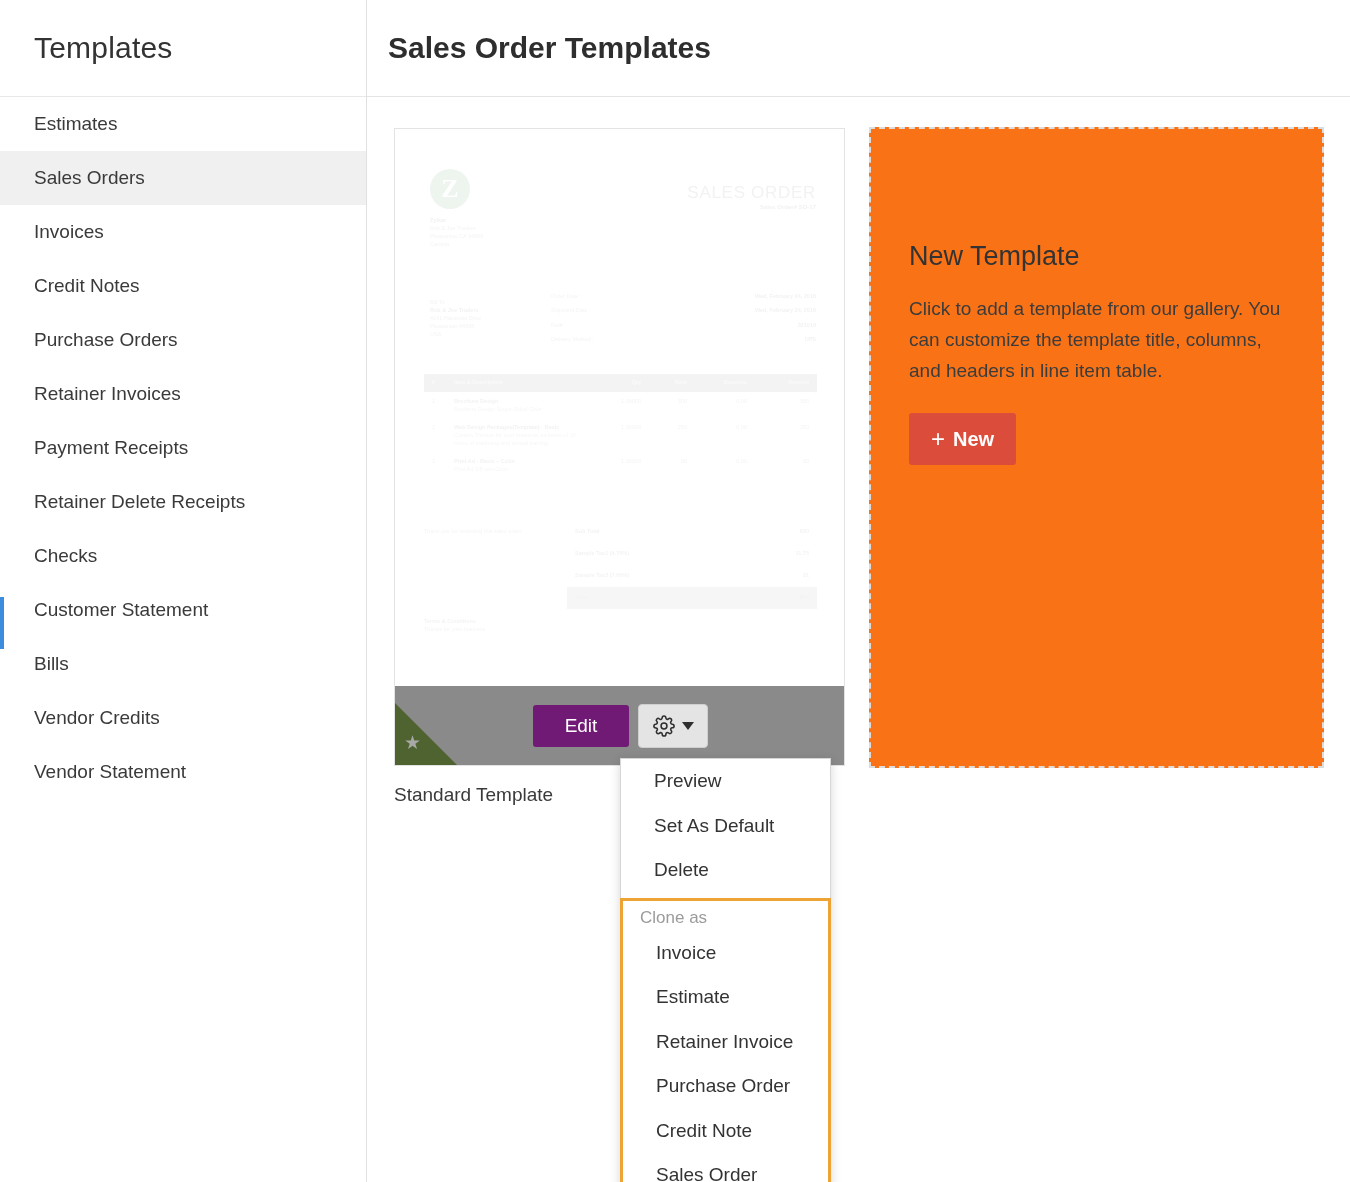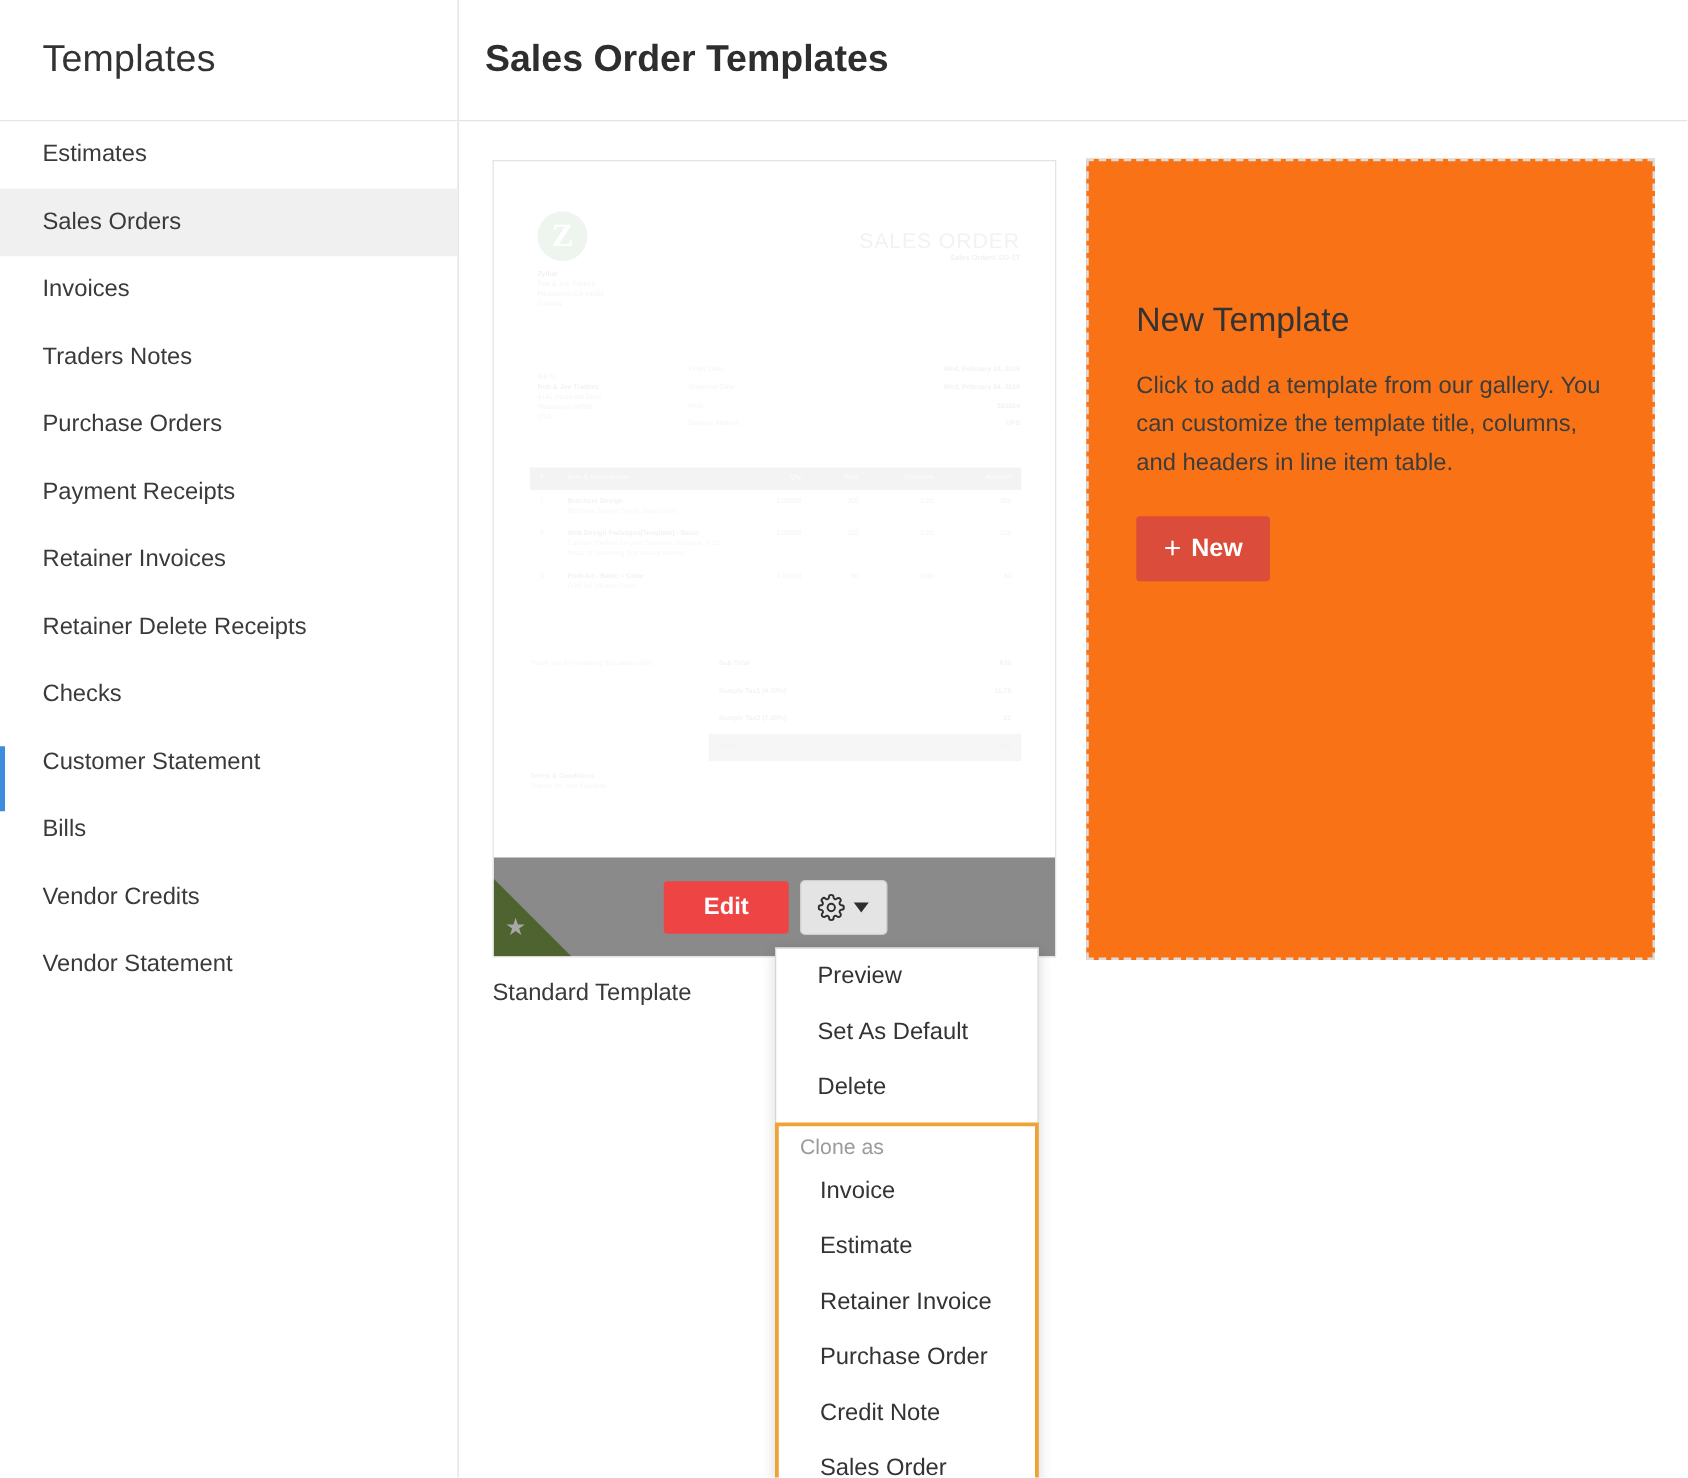--- a/index.html
+++ b/index.html
@@ -146,24 +146,24 @@
     position: absolute; left: 0; bottom: 0;
     width: 0; height: 0;
     border-left: 62px solid #4e6330;
     border-top: 62px solid transparent;
   }
   #default-badge-star {
     position: absolute; left: 9px; bottom: 13px;
     font-size: 19px; color: #a8a8a8; line-height: 1;
   }
   #edit-button {
-    background: #ef4444; color: #fff;
+    background: #701a75; color: #fff;
     border: none; border-radius: 3px;
     font-size: 19px; font-family: "Liberation Sans", sans-serif;
-    padding: 10px 32px; cursor: pointer; font-weight: bold;
+    padding: 10px 32px; cursor: pointer;
   }
   #gear-button {
     background: #e4e4e4; border: 1px solid #cfcfcf; border-radius: 4px;
     height: 44px; width: 70px; cursor: pointer;
     display: flex; align-items: center; justify-content: center; gap: 7px;
   }
   #gear-button .caret {
     width: 0; height: 0;
     border-left: 6px solid transparent;
     border-right: 6px solid transparent;
@@ -229,30 +229,30 @@
         <div class="nav-item">
           <span>Estimates</span>
         </div>
         <div class="nav-item selected">
           <span>Sales Orders</span>
         </div>
         <div class="nav-item">
           <span>Invoices</span>
         </div>
         <div class="nav-item">
-          <span>Traders Notes</span>
+          <span>Credit Notes</span>
         </div>
         <div class="nav-item">
           <span>Purchase Orders</span>
         </div>
         <div class="nav-item">
+          <span>Retainer Invoices</span>
+        </div>
+        <div class="nav-item">
           <span>Payment Receipts</span>
-        </div>
-        <div class="nav-item">
-          <span>Retainer Invoices</span>
         </div>
         <div class="nav-item">
           <span>Retainer Delete Receipts</span>
         </div>
         <div class="nav-item">
           <span>Checks</span>
         </div>
         <div class="nav-item">
           <span>Customer Statement</span>
         </div>

